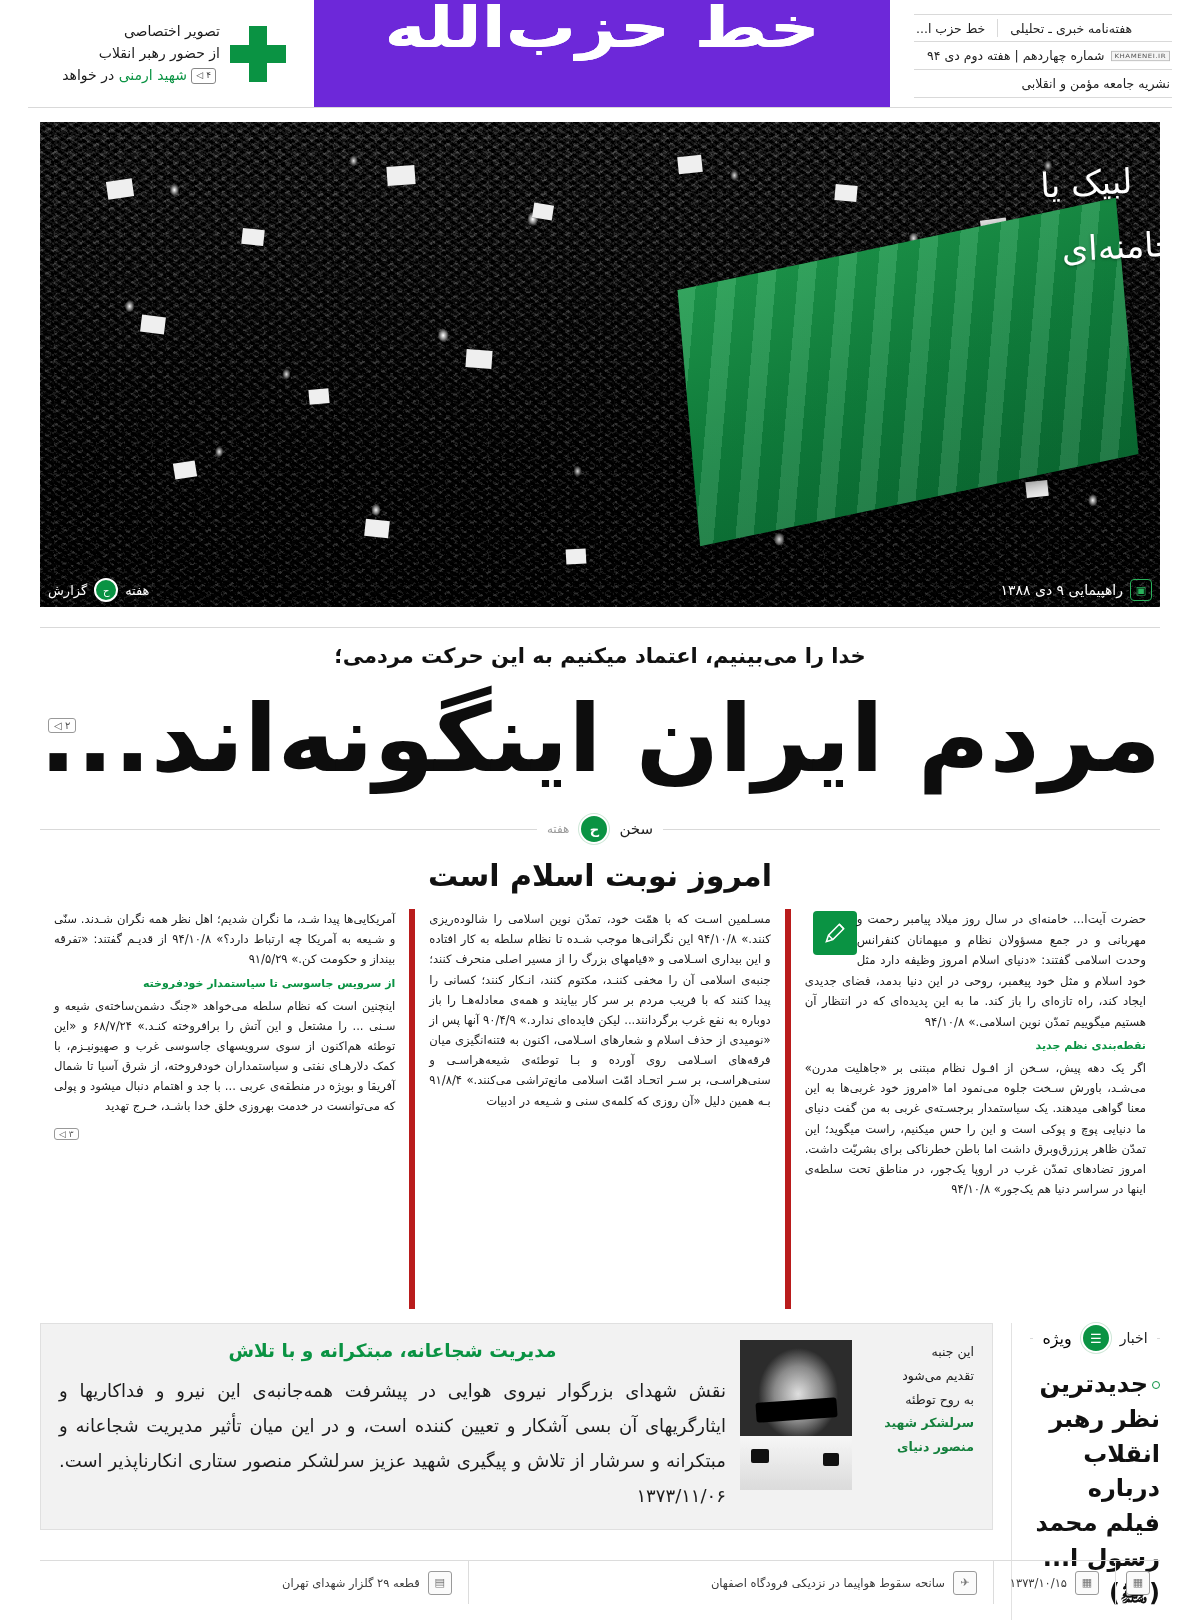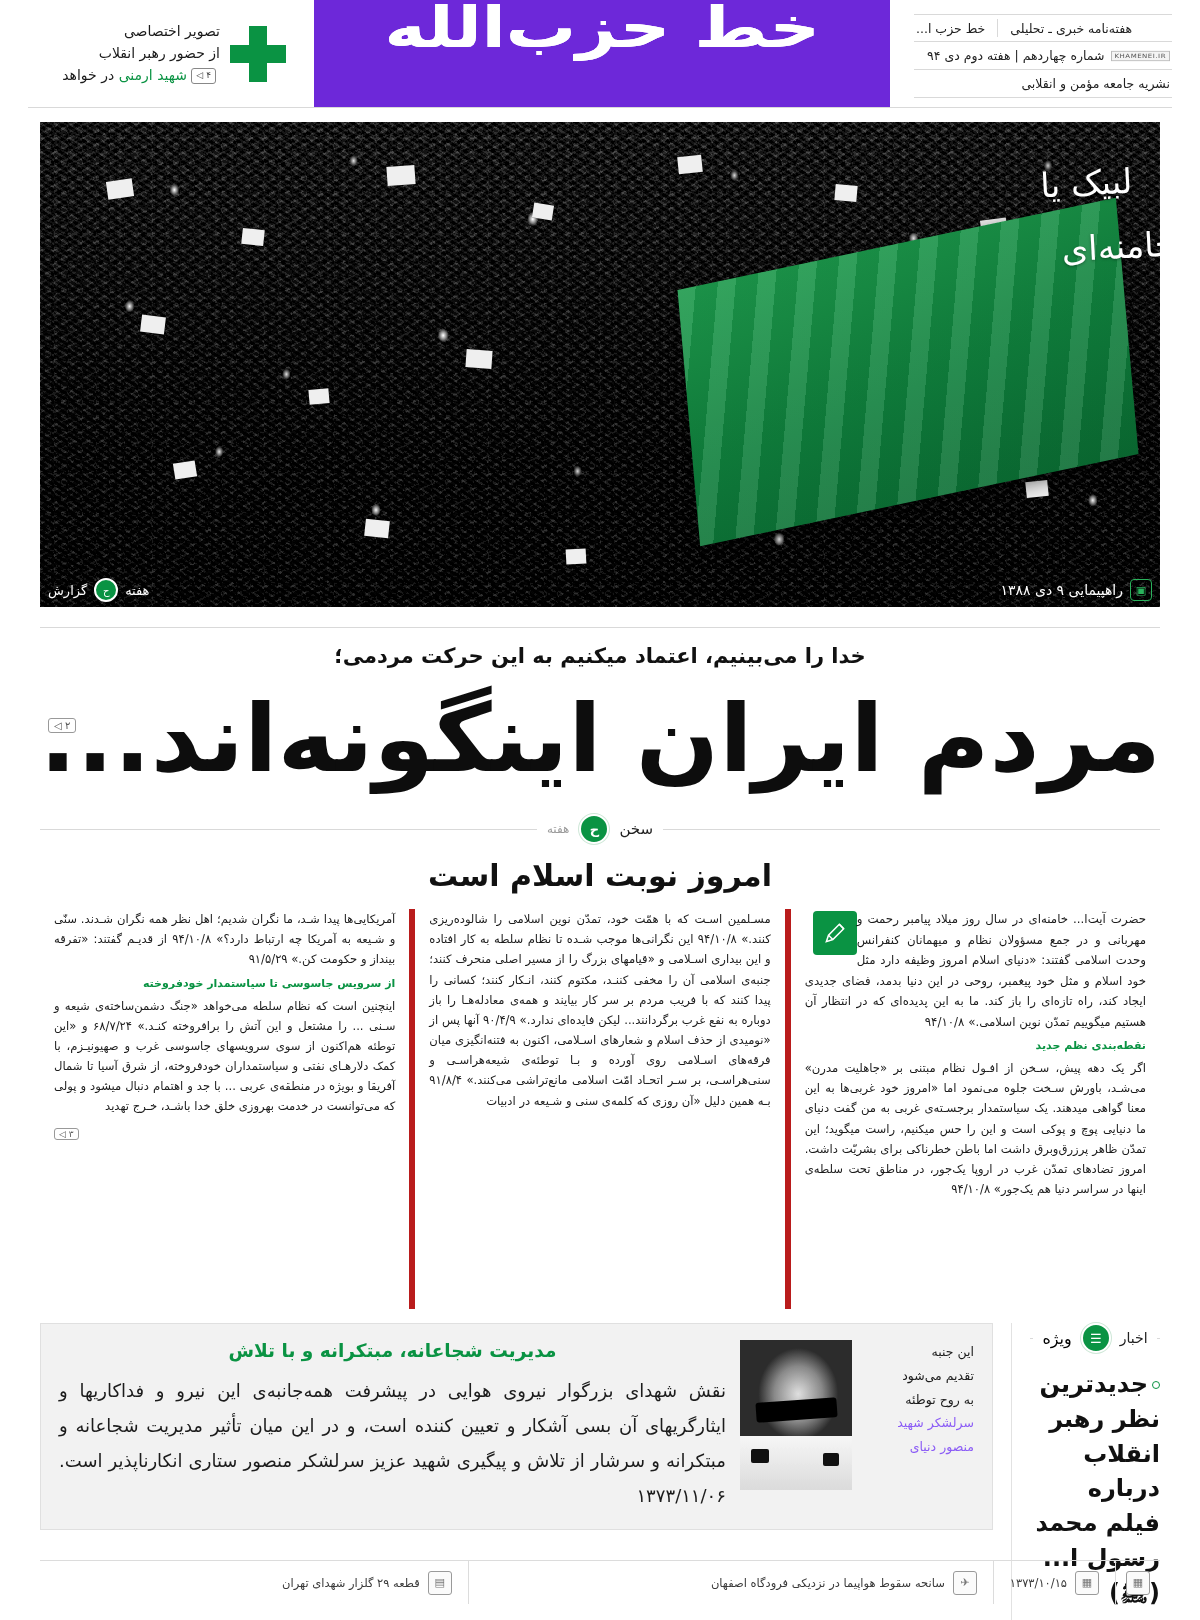--- a/index.html
+++ b/index.html
@@ -371,21 +371,21 @@
     padding: 16px 18px;
     display: flex; direction: rtl; gap: 14px;
     align-items: flex-start;
     min-height: 160px;
   }
   .promo-sidebar {
     width: 108px; flex: 0 0 auto;
     text-align: right; direction: rtl;
     font-size: 12.5px; line-height: 1.9; color: #1c1c1c;
   }
-  .promo-sidebar .green { color: #8b5cf6; font-weight: normal; }
+  .promo-sidebar .green { color: #15803d; font-weight: bold; }
   .promo-photo {
     width: 112px; height: 150px; flex: 0 0 auto;
     background:
       radial-gradient(ellipse 40px 46px at 52% 36%, #d8d2c8 0%, #8d877e 60%, #3a3631 100%),
       linear-gradient(180deg, #4a4a48 0%, #2b2b2a 40%, #141414 100%);
     position: relative; overflow: hidden;
     filter: grayscale(1) contrast(1.15);
   }
   .promo-photo .glasses {
     position: absolute; left: 14%; top: 40%;

